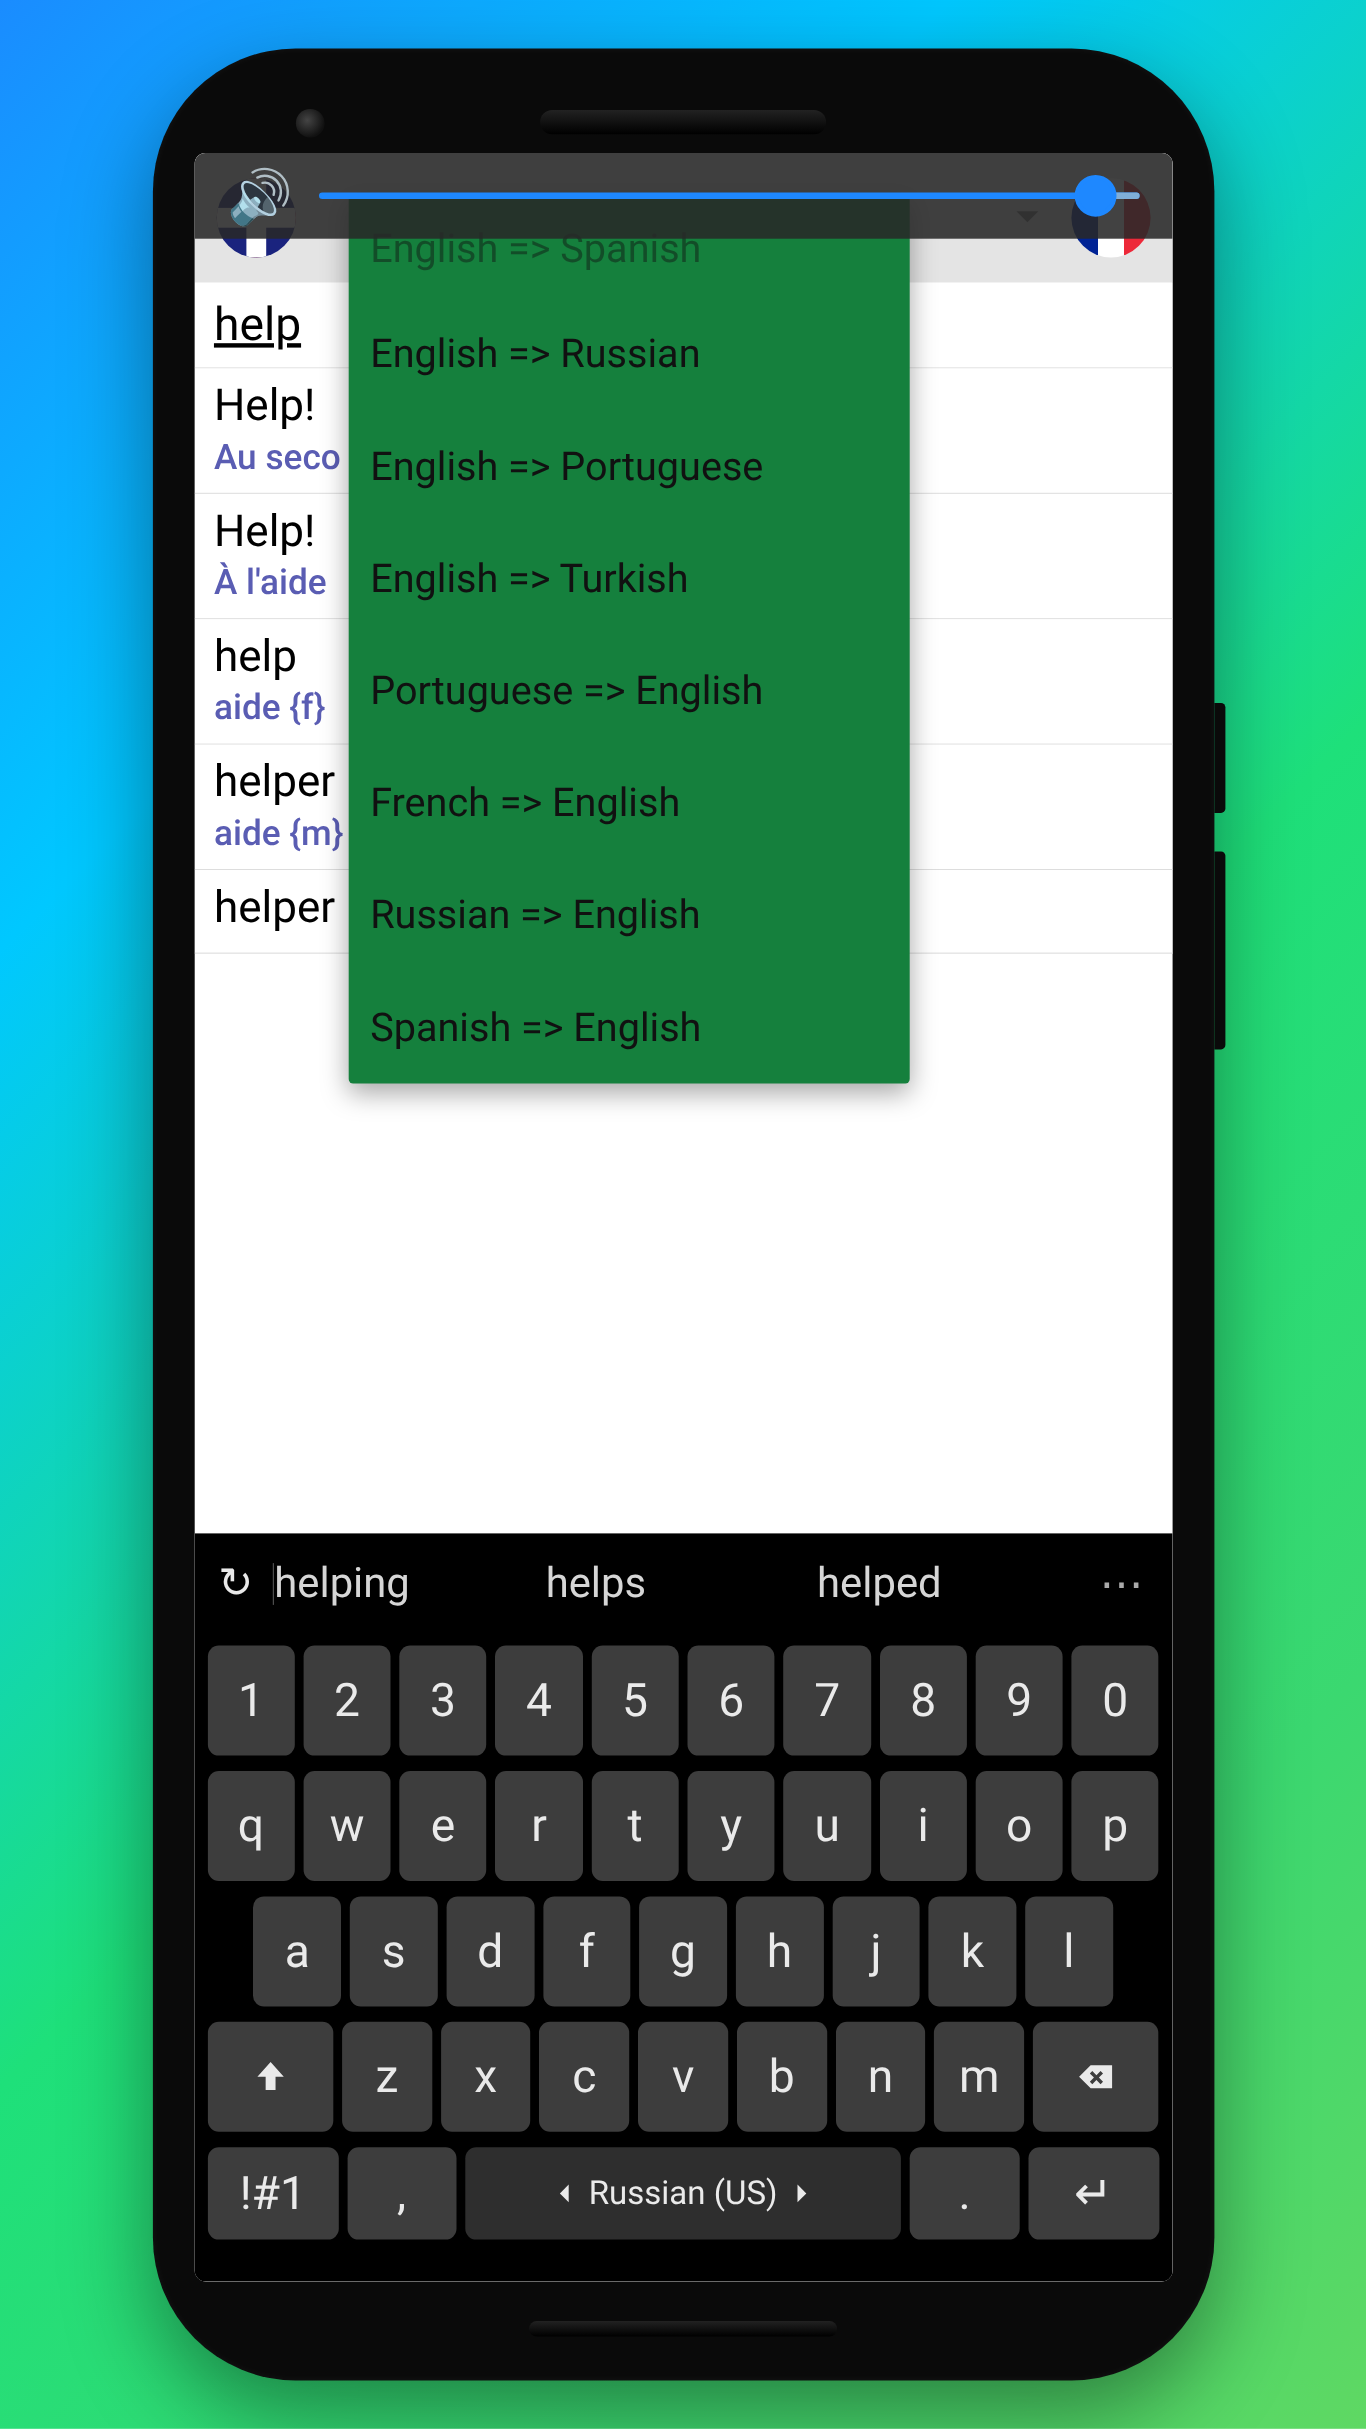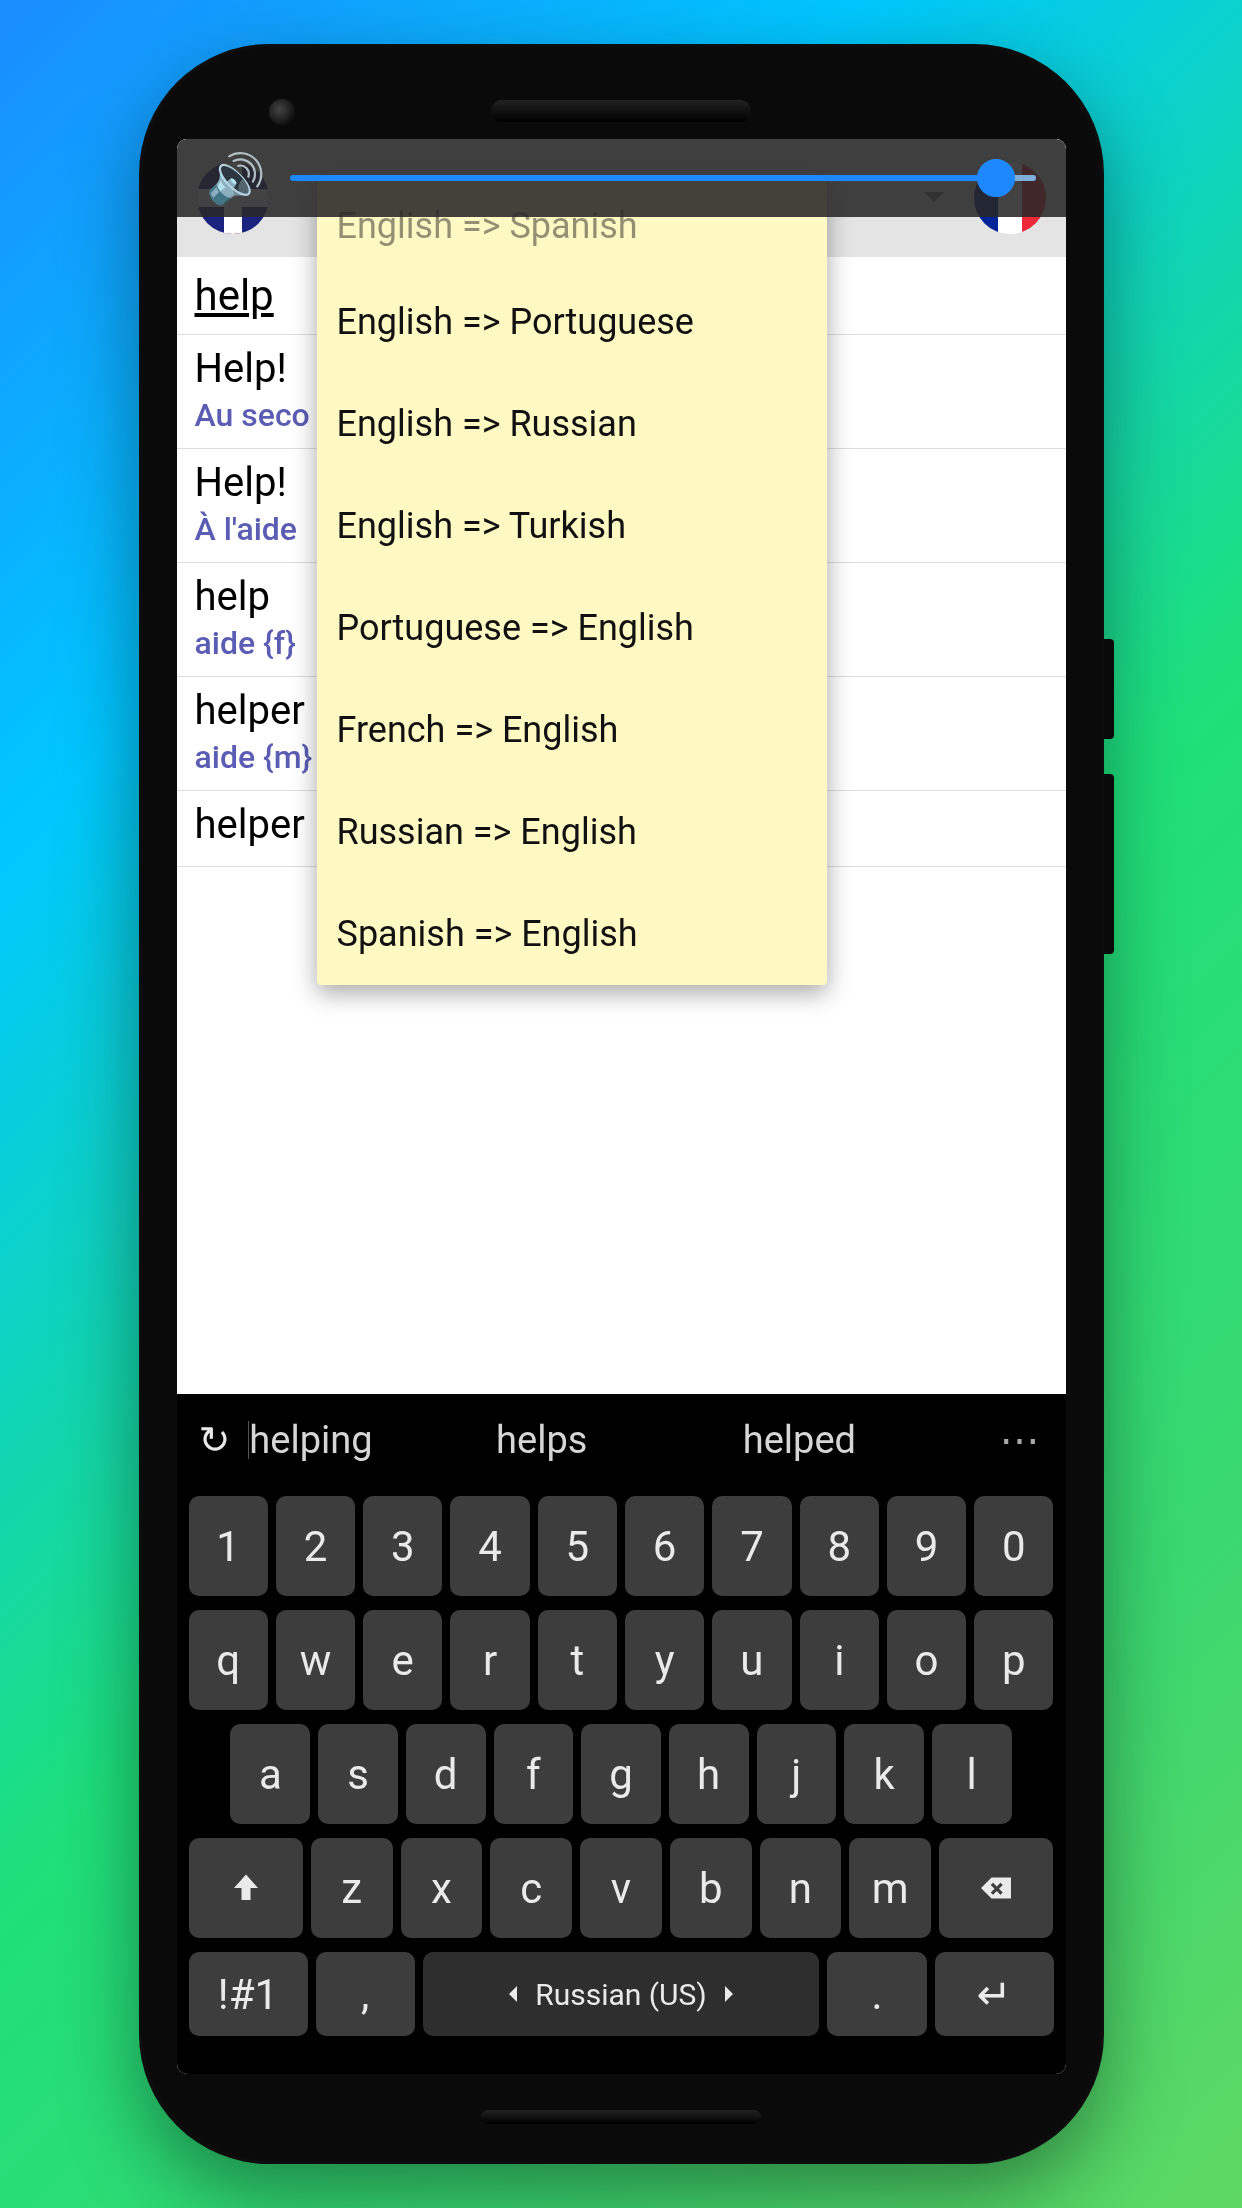--- a/index.html
+++ b/index.html
@@ -79,21 +79,21 @@
 
 
 .search-row { padding:14px 18px; font-size:42px; text-decoration:underline; border-bottom:1px solid #ddd; background:#fff; color:#000;}
 .entry { padding:10px 18px 14px 18px; border-bottom:1px solid #ddd; background:#fff; }
 .entry .src { font-size:40px; color:#000; margin-bottom:4px;}
 .entry .dst { font-size:32px; color:#5a5db3; font-weight:500;}
 
 
 .dropdown {
   position:absolute; top:38px; left:140px; width:510px;
-  background:#fef9c3; border-radius:4px;
+  background:#15803d; border-radius:4px;
   box-shadow:0 8px 24px rgba(0,0,0,0.35);
   z-index:40; overflow:hidden;
 }
 .dropdown .item {
   padding:30px 20px 30px 20px; font-size:36px; color:#111;
 }
 .dropdown .item.selected { opacity:0.45; padding-top:28px; padding-bottom:24px;}
 .dropdown .item.last { padding-bottom:4px; }
 
 
@@ -171,22 +171,22 @@
         <div class="dst">aide {m}</div>
       </div>
       <div class="entry">
         <div class="src">helper</div>
         <div class="dst"></div>
       </div>
     </div>
 
     <div class="dropdown">
       <div class="item selected">English =&gt; Spanish</div>
+      <div class="item">English =&gt; Russian</div>
       <div class="item">English =&gt; Portuguese</div>
-      <div class="item">English =&gt; Russian</div>
       <div class="item">English =&gt; Turkish</div>
       <div class="item">Portuguese =&gt; English</div>
       <div class="item">French =&gt; English</div>
       <div class="item">Russian =&gt; English</div>
       <div class="item">Spanish =&gt; English</div>
     </div>
 
     <div class="kbd">
       <div class="suggest">
         <span class="cycle">↻</span>

